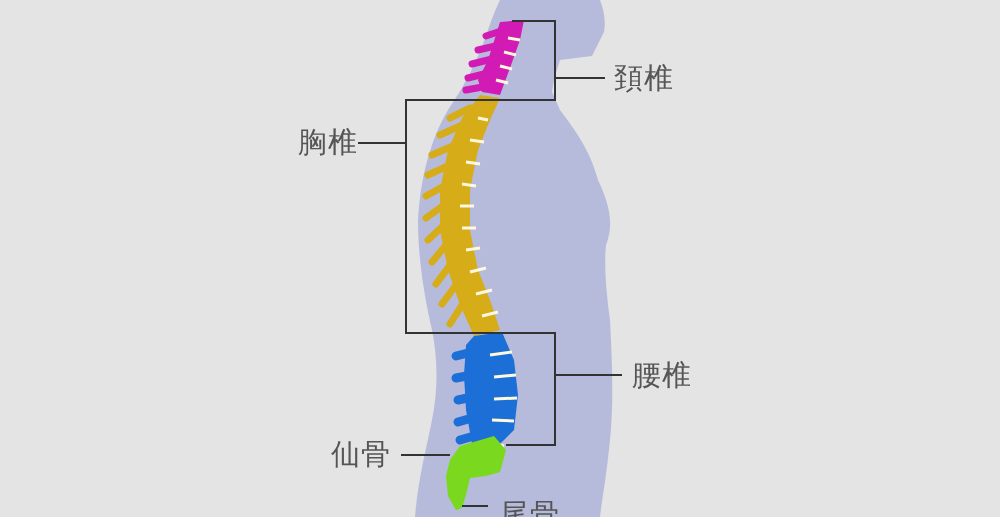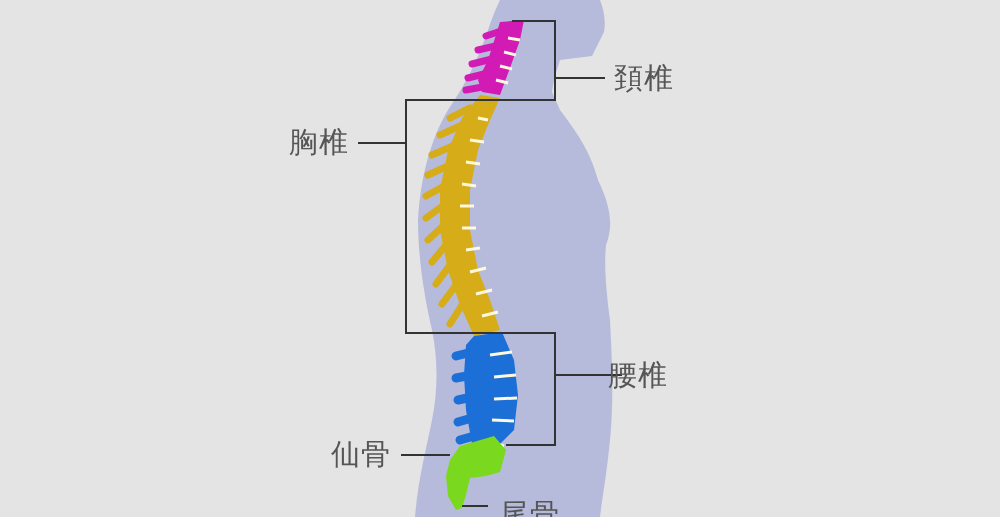--- a/index.html
+++ b/index.html
@@ -94,17 +94,17 @@
       <polyline points="484,100 406,100 406,333 500,333"></polyline>
       <line x1="358" y1="143" x2="406" y2="143"></line>
       <polyline points="500,333 555,333 555,445 506,445"></polyline>
       <line x1="555" y1="375" x2="622" y2="375"></line>
       <line x1="401" y1="455" x2="450" y2="455"></line>
       <line x1="462" y1="506" x2="488" y2="506"></line>
     </g>
   </svg>
 
   <div class="label" style="left:614px; top:64px;">頚椎</div>
-  <div class="label" style="left:289px; top:128px;">胸椎</div>
-  <div class="label" style="left:608px; top:361px;font-family:Liberation Serif, serif;">腰椎</div>
+  <div class="label" style="left:298px; top:128px;">胸椎</div>
+  <div class="label" style="left:632px; top:361px;font-family:Liberation Serif, serif;">腰椎</div>
   <div class="label" style="left:331px; top:442px;font-family:Liberation Mono, monospace;">仙骨</div>
   <div class="label" style="left:500px; top:468px;margin-top:32px;">尾骨</div>
 </div>
 
 </body></html>

